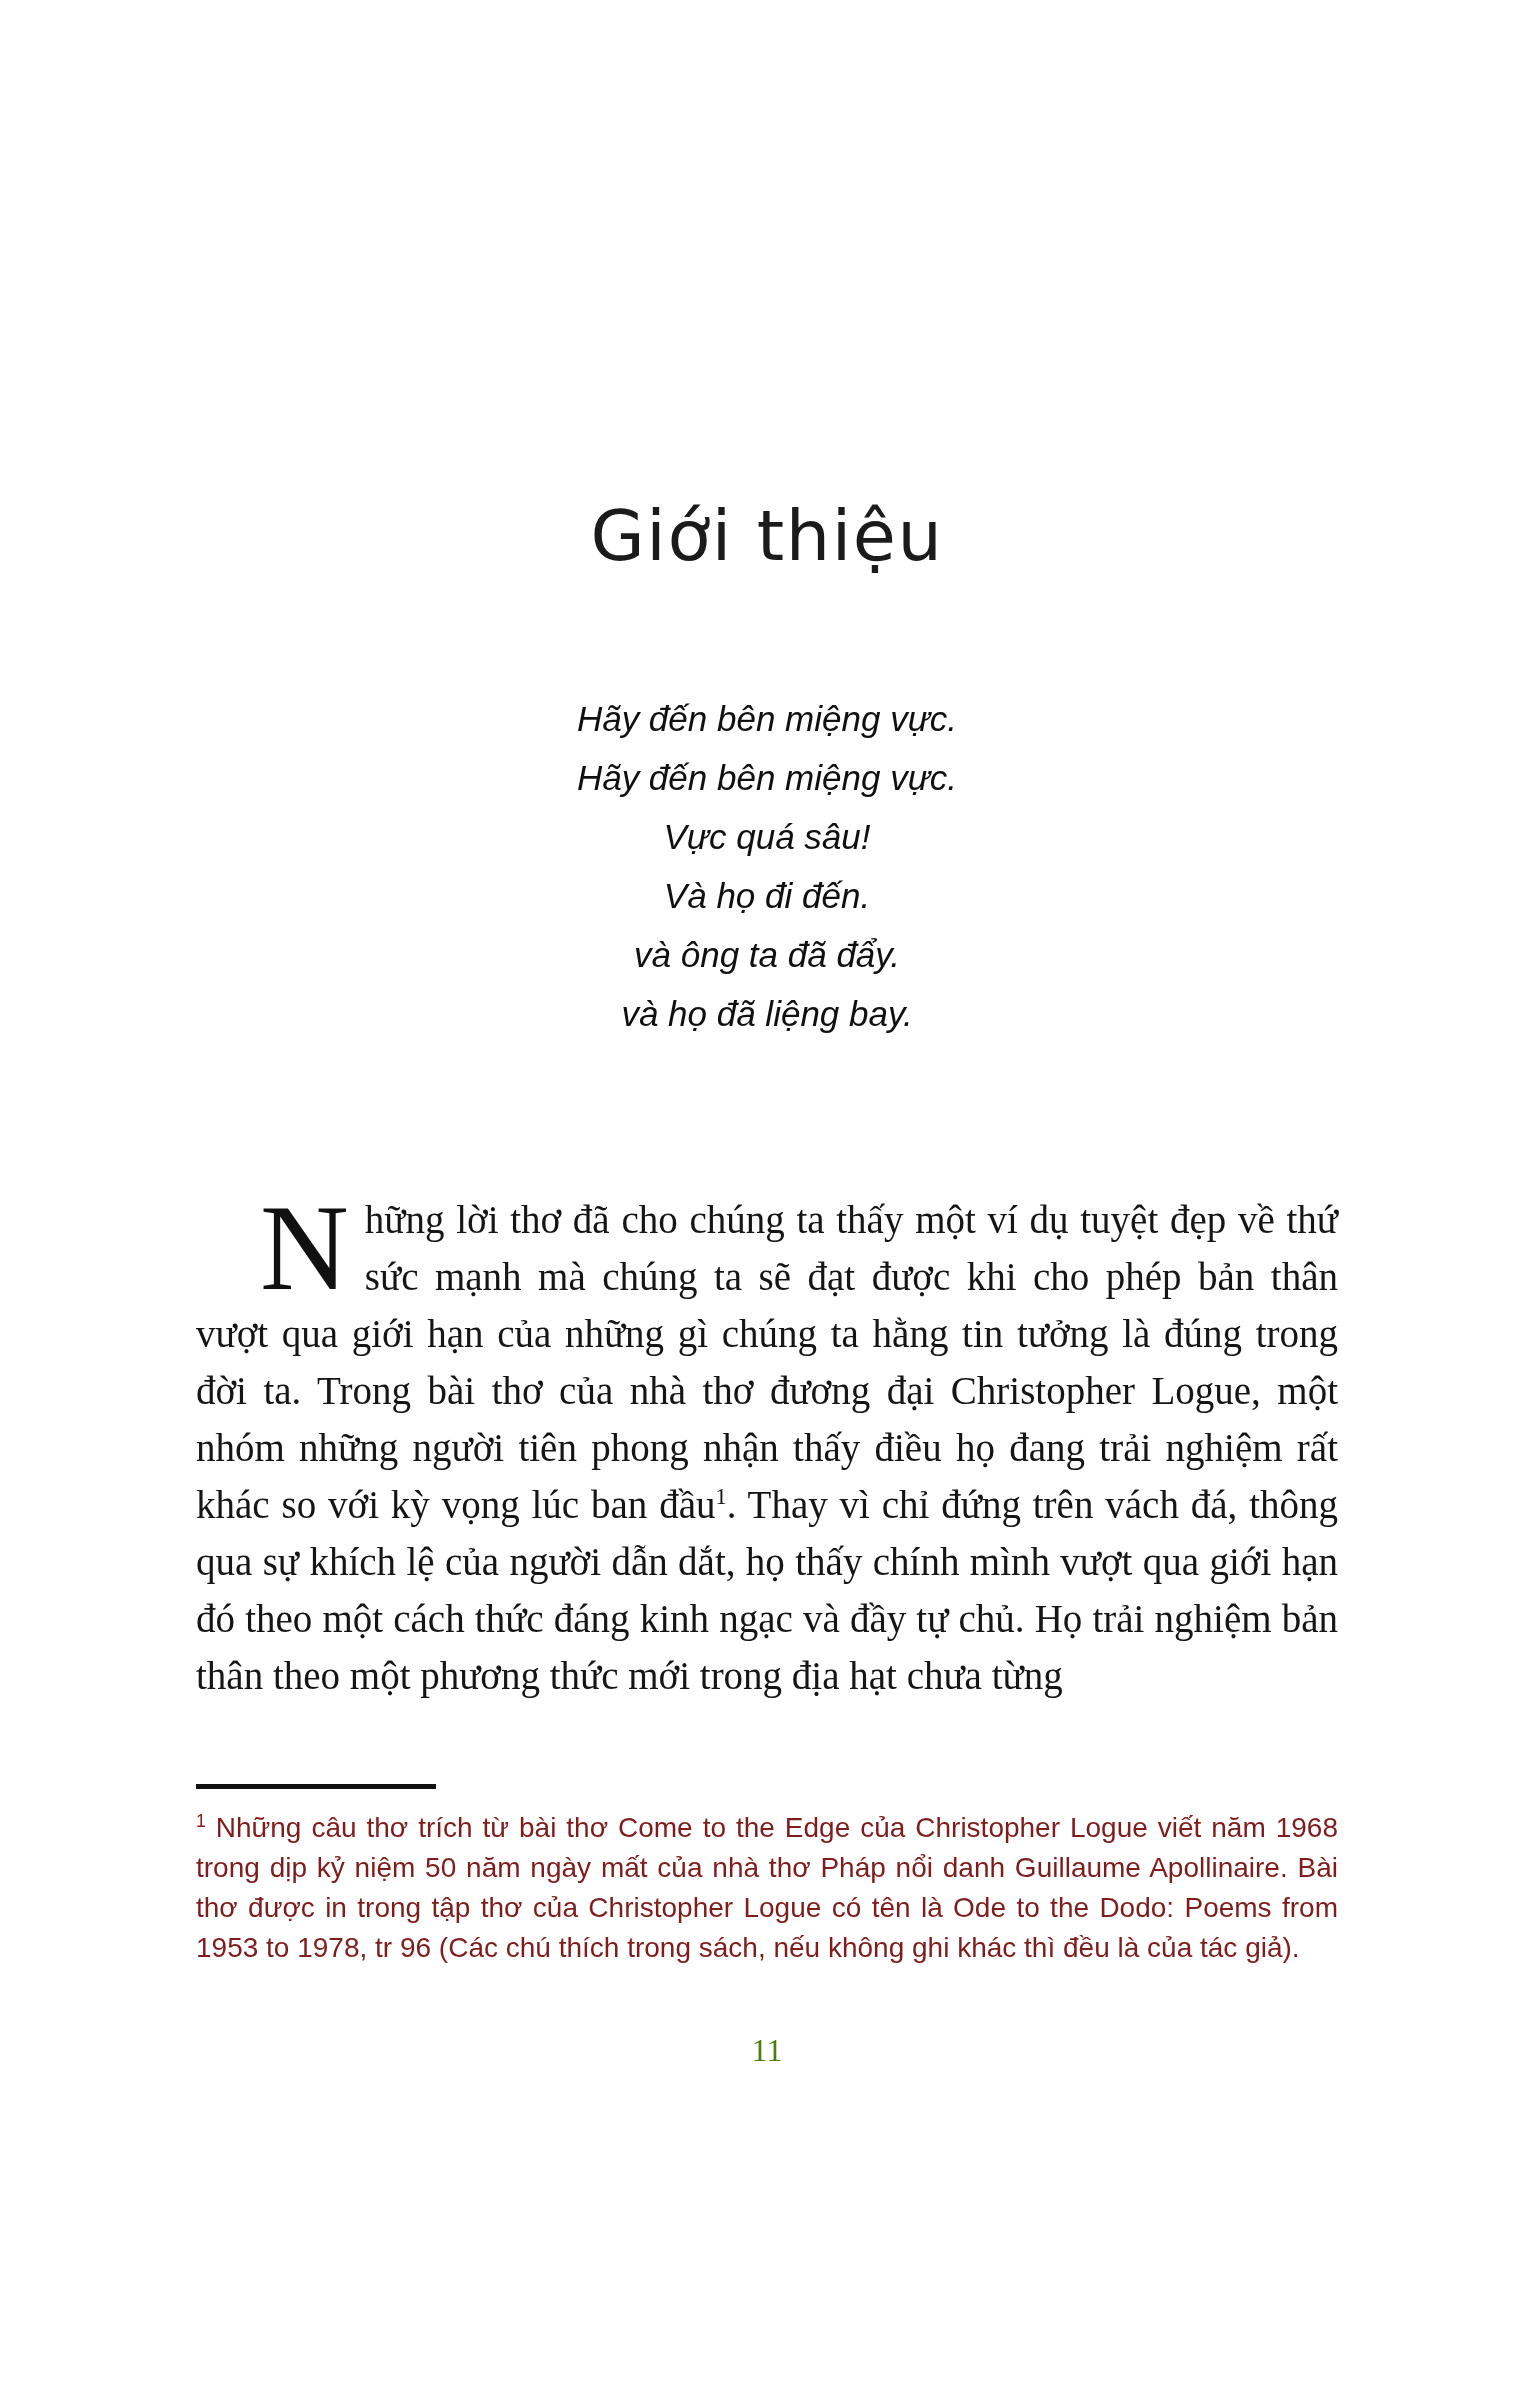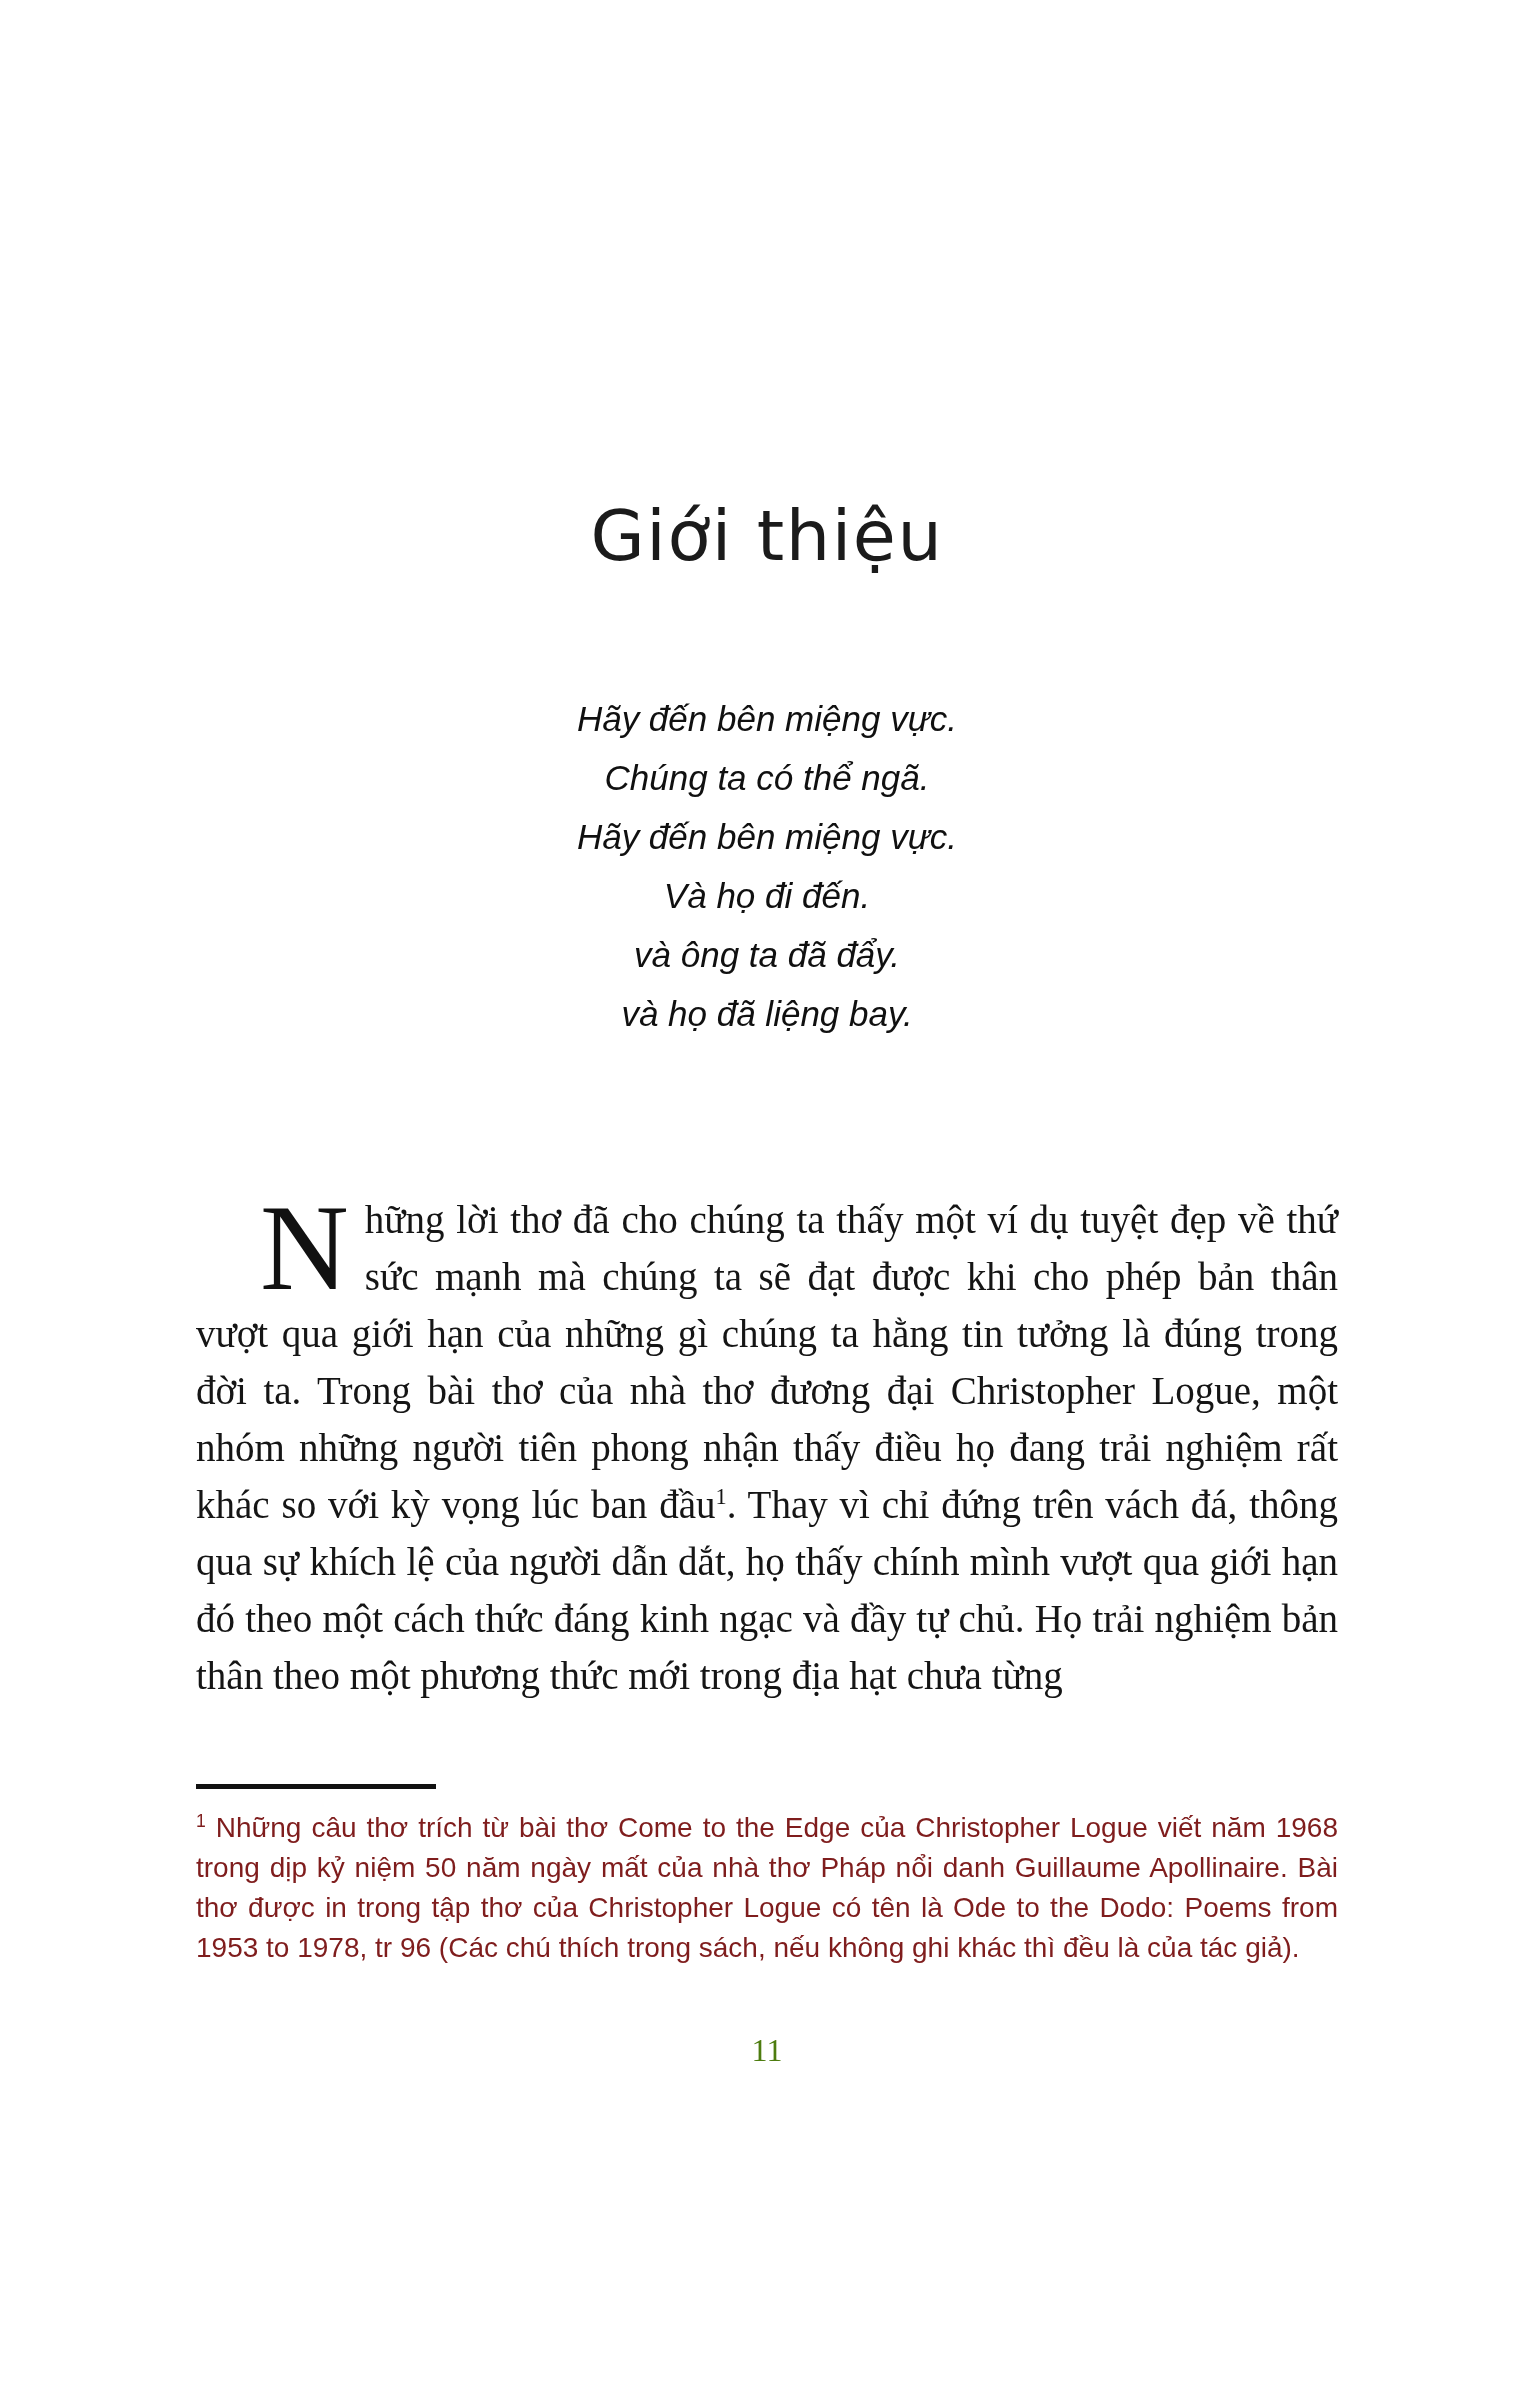--- a/index.html
+++ b/index.html
@@ -87,22 +87,22 @@
 </style>
 </head>
 <body>
 
 <div class="page">
 
   <h1 class="title">Giới thiệu</h1>
 
   <div class="poem">
     <div class="poem-line">Hãy đến bên miệng vực.</div>
-    <div class="poem-line">Chúng ta có thể ngã.</div>
     <div class="poem-line">Hãy đến bên miệng vực.</div>
+    <div class="poem-line">Vực quá sâu!</div>
     <div class="poem-line">Và họ đi đến.</div>
     <div class="poem-line">và ông ta đã đẩy.</div>
     <div class="poem-line">và họ đã liệng bay.</div>
   </div>
 
   <p class="body-paragraph"><span class="dropcap">N</span><span>hững lời thơ đã cho chúng ta thấy một ví dụ tuyệt đẹp về thứ sức mạnh mà chúng ta sẽ đạt được khi cho phép bản thân vượt qua giới hạn của những gì chúng ta hằng tin tưởng là đúng trong đời ta. Trong bài thơ của nhà thơ đương đại Christopher Logue, một nhóm những người tiên phong nhận thấy điều họ đang trải nghiệm rất khác so với kỳ vọng lúc ban đầu</span><sup class="footnote-ref">1</sup><span>. Thay vì chỉ đứng trên vách đá, thông qua sự khích lệ của người dẫn dắt, họ thấy chính mình vượt qua giới hạn đó theo một cách thức đáng kinh ngạc và đầy tự chủ. Họ trải nghiệm bản thân theo một phương thức mới trong địa hạt chưa từng</span></p>
 
   <div class="footnote-area">
     <div class="footnote-rule"></div>
     <p class="footnote-text"><sup>1</sup> <span>Những câu thơ trích từ bài thơ Come to the Edge của Christopher Logue viết năm 1968 trong dịp kỷ niệm 50 năm ngày mất của nhà thơ Pháp nổi danh Guillaume Apollinaire. Bài thơ được in trong tập thơ của Christopher Logue có tên là Ode to the Dodo: Poems from 1953 to 1978, tr 96 (Các chú thích trong sách, nếu không ghi khác thì đều là của tác giả).</span></p>

